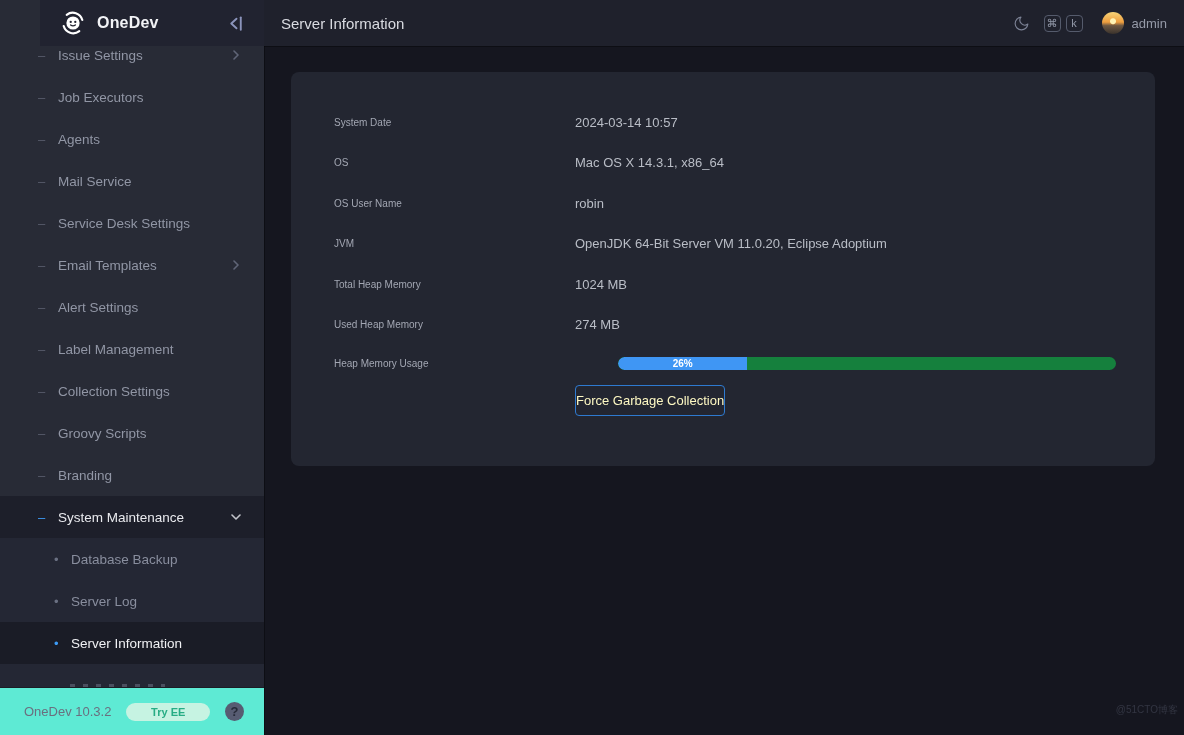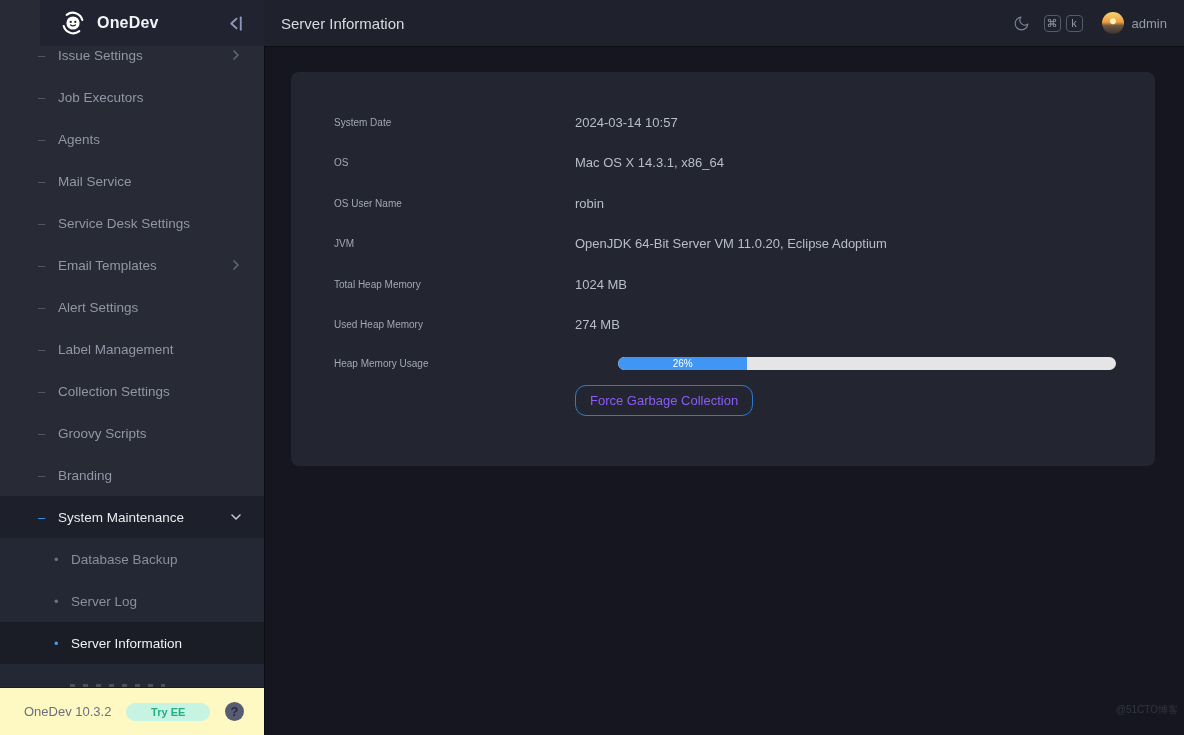--- a/index.html
+++ b/index.html
@@ -43,21 +43,21 @@
   .sub-label{ color:#898e9e; font-size:13.5px; }
   .s-sub.selected{ background:#1a1c26; }
   .s-sub.selected .bullet{ color:#3d9bf5; }
   .s-sub.selected .sub-label{ color:#f0f1f4; }
   .s-sub.clipped{ align-items:flex-start; }
   .glyph-tops{
     margin:20px 0 0 16px; width:95px; height:3px; opacity:.45;
     background:repeating-linear-gradient(90deg,#7a8094 0 5px,transparent 5px 13px);
   }
   .sidebar-footer{
-    flex:0 0 48px; height:48px; background:#fef9c3;
+    flex:0 0 48px; height:48px; background:#5eead4;
     border-top:1px solid #1b1d25;
     display:flex; align-items:center; padding:0 20px 0 24px;
     justify-content:space-between;
   }
   .version{ color:#6a6f7f; font-size:13px; }
   .try-ee{
     background:#c6f3e2; color:#27ad85; font-size:11px; font-weight:bold;
     padding:3px 25px; border-radius:10px; cursor:pointer;
   }
   .help-btn{
@@ -89,33 +89,33 @@
   .user-name{ color:#959aa8; font-size:13px; }
   .content-panel{
     position:absolute; left:27px; top:72px; width:864px; height:394px;
     background:#232631; border-radius:8px; padding:30px 39px 0 43px;
   }
   .f-row{ height:40.5px; display:flex; align-items:center; }
   .f-label{ width:241px; flex:0 0 241px; color:#a3a7b3; font-size:10px; font-weight:500; }
   .f-value{ color:#b9bdc6; font-size:13px; }
   .heap-row{ height:36px; display:flex; align-items:center;gap:43px; }
   .progress{
-    width:541px; height:13px; background:#e5e5e5; border-radius:7px;
-    overflow:hidden; position:relative;
+    width:541px; height:13px; background:#15803d; border-radius:7px;
+    overflow:hidden; position:relative;font-weight:bold;
   }
   .progress-fill{
     height:100%; background:#3f96f4; border-radius:7px 0 0 7px;
     display:flex; align-items:center; justify-content:center;
   }
   .progress-label{ color:#fff; font-size:10px; }
   .btn-row{ margin-top:4px; padding-left:241px; }
   .gc-btn{
-    height:31px; padding:0 14px; background:transparent;
-    border:1px solid #2e7ad0; border-radius:11px;
-    color:#8b5cf6; font-size:13px; font-family:"Liberation Sans",sans-serif;
+    height:31px; padding:0 0; background:transparent;
+    border:1px solid #2e7ad0; border-radius:4px;
+    color:#fef9c3; font-size:13px; font-family:"Liberation Sans",sans-serif;
     cursor:pointer;
   }
   .watermark{
     position:absolute; right:6px; bottom:18px;
     color:#4a4e5e; opacity:.55; font-size:10px;
   }
 </style>
 </head>
 <body>
 

